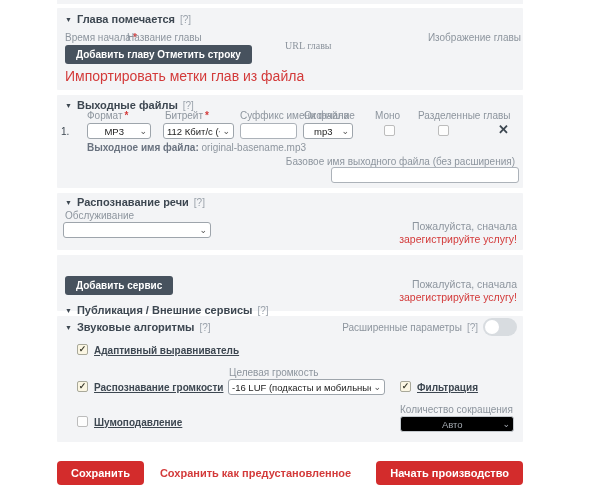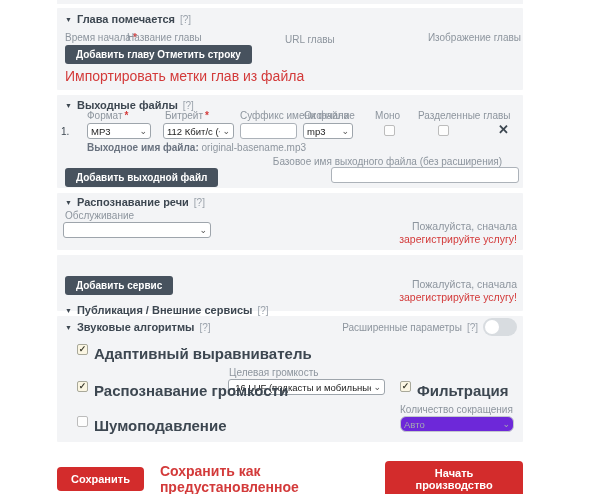--- a/index.html
+++ b/index.html
@@ -30,64 +30,64 @@
   .redlink { color:#d33a3a; font-size:14px; cursor:pointer; }
   .inp {
     border:1px solid #acb2b9; background:#fff; height:16px; border-radius:3px;
     font-size:10px; padding:0 3px; font-family:"Liberation Sans", sans-serif; width:100%;
   }
   .sel {
     border:1px solid #9ea5ac; background:#fff; height:16px; border-radius:3px;
     font-size:9.5px; display:flex; align-items:center; padding:0 3px;
     color:#222; cursor:pointer; overflow:hidden;
   }
-  .sel .st { flex:1; overflow:hidden; white-space:nowrap; }
+  .sel .st { flex:1; overflow:hidden; white-space:nowrap;text-align:center; }
   .sel .sa { font-size:9px; color:#555; margin-left:2px; line-height:8px; }
-  .sel.disabled { background:#6d28d9; color:#a4aab1; border-color:#c3c8cd;border-radius:6px; }
+  .sel.disabled { background:#000000; color:#a4aab1; border-color:#c3c8cd; }
   .sel.disabled .sa { color:#a4aab1; }
   .cb {
     width:11px; height:11px; border:1px solid #bcbcbc; border-radius:2px; background:#fdfdfd;
     display:inline-flex; align-items:center; justify-content:center; cursor:pointer;
   }
   .cb.checked { background:#fbf6e3; border-color:#a8a89a; }
   .cb .tick { font-size:9px; line-height:9px; color:#3c3c2e; font-weight:bold; }
-  .algolbl { font-size:15px; font-weight:bold; color:#3d4751; }
+  .algolbl { font-size:10px; font-weight:bold; color:#3d4751;text-decoration:underline; }
   .note { text-align:right; font-size:10.5px; line-height:13px; }
   .note .n1 { color:#8d959e; }
   .note .n2 { color:#d33a3a; cursor:pointer; }
   .close-x { font-size:13px; font-weight:bold; color:#3d4751; cursor:pointer; }
   .toggle {
     width:34px; height:18px; border-radius:9px; background:#d8dce0; position:relative; cursor:pointer;
   }
   .toggle .knob {
     position:absolute; left:2px; top:2px; width:14px; height:14px; border-radius:50%; background:#fff;
   }
   .fname { font-size:10px; }
   .fname b { color:#6a7380; }
   .fname .fv { color:#8d959e; }
   .footer { display:flex; align-items:center; margin-top:19px; }
-  .preset { margin-left:16px; font-size:14px; font-weight:bold; color:#d33a3a; cursor:pointer; }
+  .preset { margin-left:16px; font-size:11px; font-weight:bold; color:#d33a3a; cursor:pointer; }
   .start { margin-left:auto; }
 </style>
 </head>
 <body>
 
 <div class="wrap">
 
   <div class="sliver"></div>
 
   <div class="sec" style="height:82px;">
     <div class="abs ttl" style="left:8px; top:5px;">
       <span class="tri">▼</span>
       <span>Глава помечается</span>
       <span class="help">[?]</span>
     </div>
     <span class="abs lbl" style="left:8px; top:24px;"><span>Время начала</span><span class="req">*</span></span>
     <span class="abs lbl" style="left:70px; top:24px;">Название главы</span>
-    <span class="abs lbl" style="left:228px; top:26px;">URL главы</span>
+    <span class="abs lbl" style="left:228px; top:32px;font-family:Liberation Serif, serif;">URL главы</span>
     <span class="abs lbl" style="right:2px; top:24px;">Изображение главы</span>
     <button class="dbtn abs" style="left:8px; top:37px;">Добавить главу Отметить строку</button>
     <span class="abs redlink" style="left:8px; top:60px;">Импортировать метки глав из файла</span>
   </div>
 
   <div class="sec" style="height:93px;">
     <div class="abs ttl" style="left:8px; top:4px;">
       <span class="tri">▼</span>
       <span>Выходные файлы</span>
       <span class="help">[?]</span>
@@ -116,22 +116,21 @@
     <span class="cb abs" style="left:327px; top:30px;">
         <span class="tick"></span>
       </span>
     <span class="cb abs" style="left:381px; top:30px;">
         <span class="tick"></span>
       </span>
     <span class="abs close-x" style="left:441px; top:27px;">✕</span>
 
     <span class="abs fname" style="left:30px; top:47px;"><b>Выходное имя файла:</b> <span class="fv">original-basename.mp3</span></span>
 
-    <span class="abs lbl" style="right:21px; top:61px;padding-left:12px;">Базовое имя выходного файла (без расширения)</span>
-    <button class="dbtn abs" style="left:8px; top:73px;">Добавить выходной файл</button>
+    <span class="abs lbl" style="right:8px; top:61px;padding-left:12px;">Базовое имя выходного файла (без расширения)</span>
     <input class="inp abs" style="right: 4px; top: 72px; width: 188px;" value="">
   </div>
 
   <div class="sec" style="height:57px;">
     <div class="abs ttl" style="left:8px; top:3px;">
       <span class="tri">▼</span>
       <span>Распознавание речи</span>
       <span class="help">[?]</span>
     </div>
     <span class="abs lbl" style="left:8px; top:17px;">Обслуживание</span>

